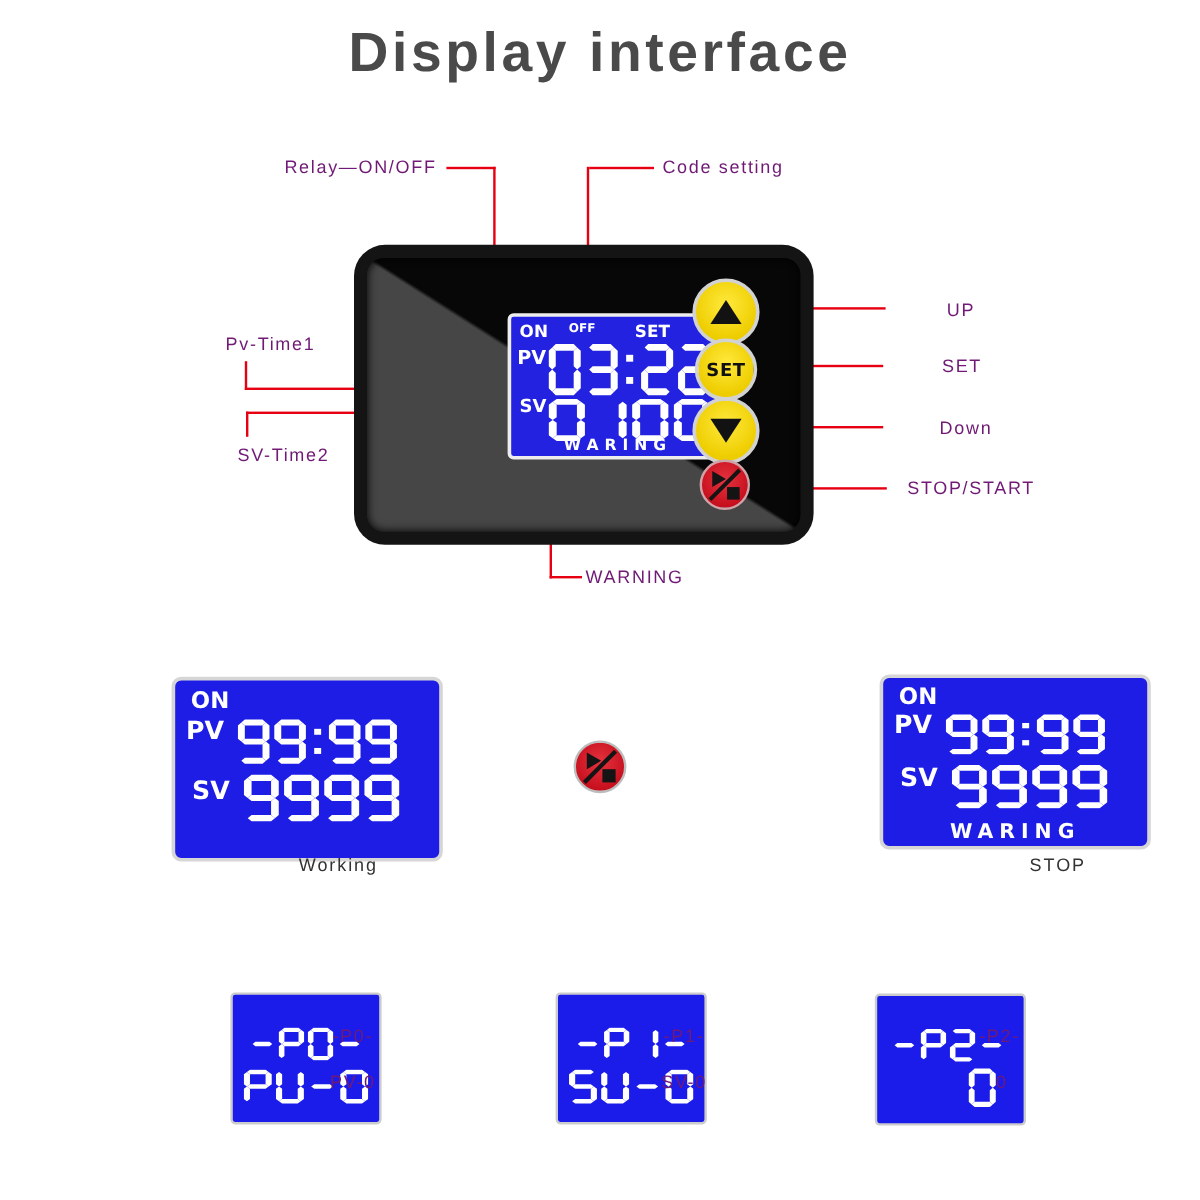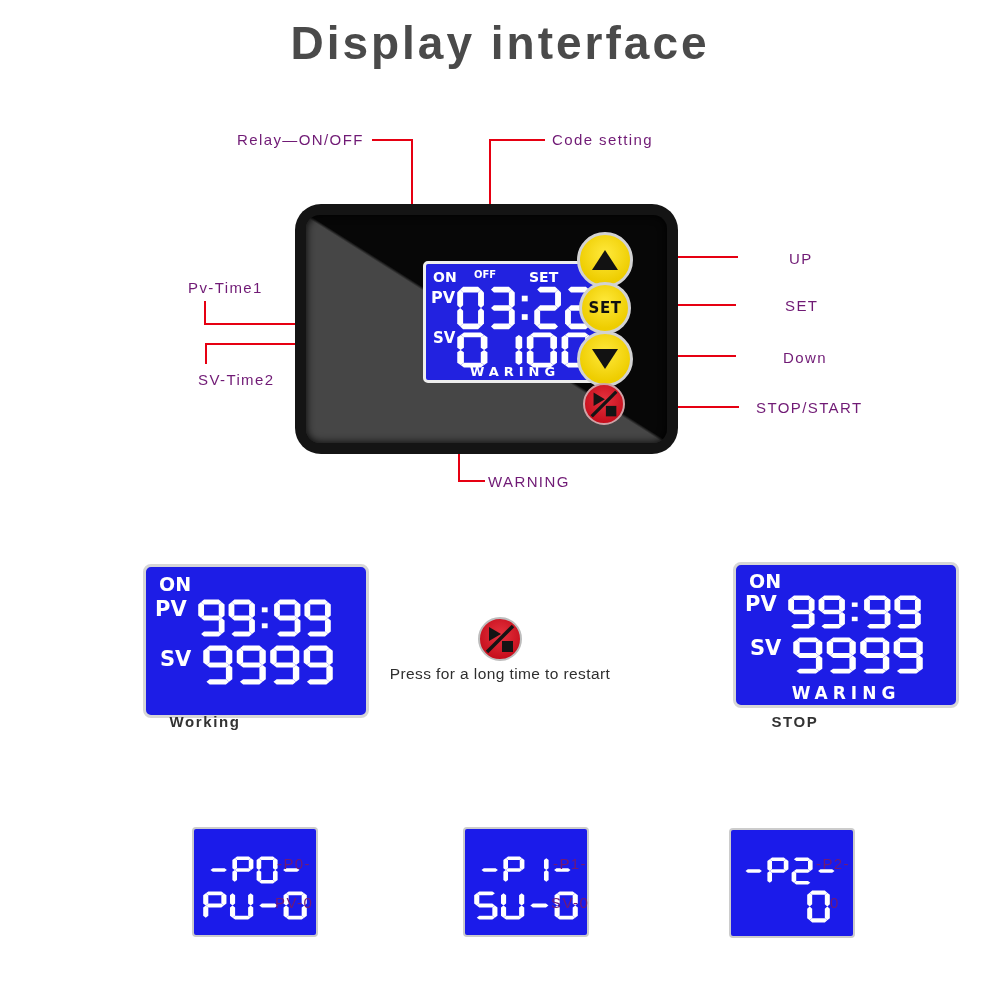--- a/index.html
+++ b/index.html
@@ -25,21 +25,21 @@
   .waring{left:0;right:0;text-align:center;letter-spacing:5px;}
   
   .btn{position:absolute;border-radius:50%;display:flex;align-items:center;justify-content:center;cursor:pointer;}
   .btn-yellow{background:radial-gradient(circle at 50% 38%,#ffe93c,#eecd00 70%);border:3px solid #d2d2d2;}
   .btn-red{background:radial-gradient(circle at 50% 40%,#e5333f,#c60e1c 75%);border:2px solid #cfa3a7;}
   .tri-up{width:0;height:0;border-left:13px solid transparent;border-right:13px solid transparent;
           border-bottom:20px solid #121212;}
   .tri-down{width:0;height:0;border-left:13px solid transparent;border-right:13px solid transparent;
           border-top:20px solid #121212;}
   .set-txt{font-size:15px;font-weight:bold;color:#111;font-family:"DejaVu Sans",sans-serif;letter-spacing:.5px;}
-  .caption{position:absolute;font-size:15px;color:#333;letter-spacing:1.6px;text-align:center;font-weight:bold;}
+  .caption{position:absolute;font-size:15px;color:#333;letter-spacing:1.6px;text-align:right;}
   .instr{position:absolute;font-size:15.5px;color:#2f2f2f;letter-spacing:.4px;text-align:center;font-weight:500;}
 </style>
 </head>
 <body>
 
 <div class="canvas">
 
   <div class="title">Display interface</div>
 
   <div class="lbl" style="left:237px;top:131px;">Relay—ON/OFF</div>
@@ -214,21 +214,20 @@
   </div>
   <div class="caption" style="left:95px;top:713px;width:220px;">Working</div>
 
   <div class="btn btn-red" style="left:478px;top:617px;width:40px;height:40px;border-color:#bdbdbd;">
     <svg viewBox="0 0 40 40" style="width:100%;height:100%;">
       <polygon points="9,8 9,22 21,15" fill="#141414"></polygon>
       <rect x="22" y="22" width="11" height="11" fill="#141414"></rect>
       <line x1="7" y1="33" x2="33" y2="7" stroke="#141414" stroke-width="3.5"></line>
     </svg>
   </div>
-  <div class="instr" style="left:330px;top:665px;width:340px;">Press for a long time to restart</div>
 
   <div class="lcd lcd-big" style="left:685px;top:562px;width:220px;height:140px;">
     <div class="lcdtxt" style="left:13px;top:5px;font-size:19px;">ON</div>
     <div class="lcdtxt" style="left:9px;top:27px;font-size:21px;">PV</div>
     <div class="seg" style="left:52px;top:30px;width:133px;height:34px;">
         <svg viewBox="0 0 298 100" preserveAspectRatio="none" xmlns="http://www.w3.org/2000/svg">
           <polygon points="7,8 13.5,1.5 46.5,1.5 53,8 46.5,14.5 13.5,14.5" fill="#fff"></polygon>
           <polygon points="53,8 59.5,14.5 59.5,43.5 53,50 46.5,43.5 46.5,14.5" fill="#fff"></polygon>
           <polygon points="53,50 59.5,56.5 59.5,85.5 53,92 46.5,85.5 46.5,56.5" fill="#fff"></polygon>
           <polygon points="7,92 13.5,85.5 46.5,85.5 53,92 46.5,98.5 13.5,98.5" fill="#fff"></polygon>

